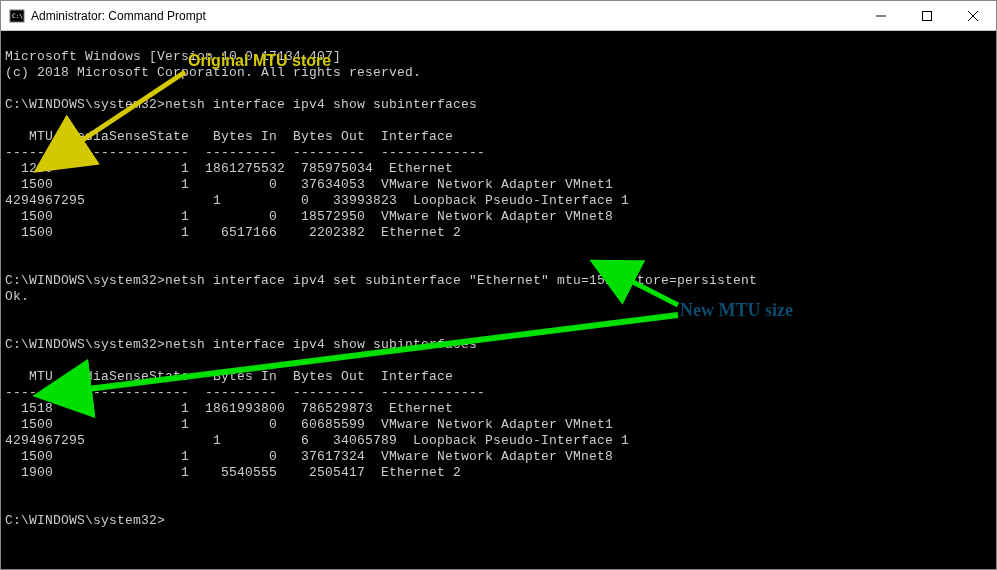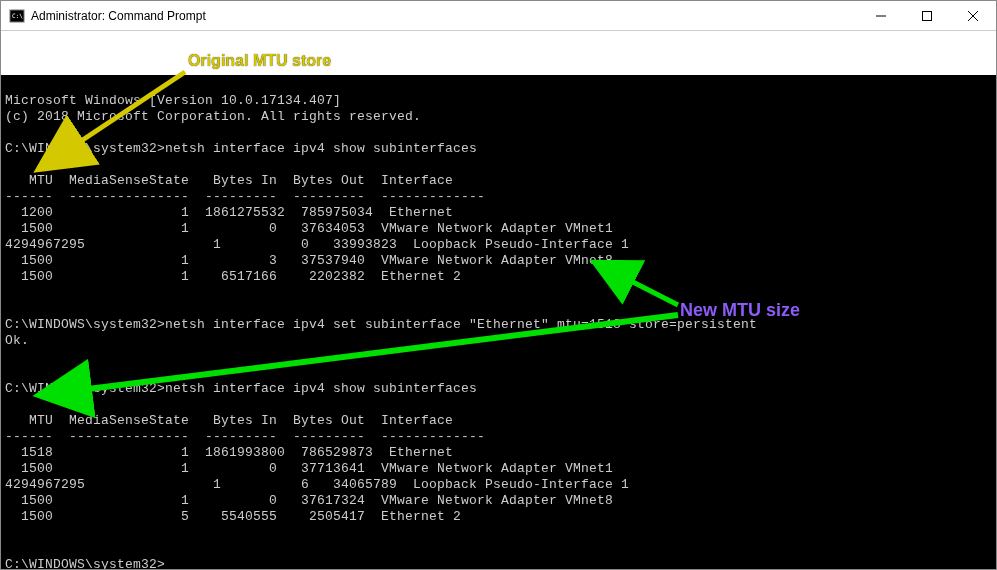--- a/index.html
+++ b/index.html
@@ -11,21 +11,20 @@
       overflow: hidden;
       position: relative;
     }
     .window {
       width: 997px;
       height: 570px;
       background: #fff;
       display: flex;
       flex-direction: column;
       border: 1px solid #888;
-      gap: 44px;
     }
     .titlebar {
       height: 30px;
       background: #fff;
       display: flex;
       align-items: center;
       border-bottom: 1px solid #ccc;
     }
     .titlebar-icon {
       width: 16px;
@@ -72,22 +71,23 @@
       font-family: Tahoma, sans-serif;
       font-size: 16px;
       font-weight: bold;
       pointer-events: none;
     }
     .annotation.yellow {
       color: #d4c800;
       text-shadow: 0 0 1px #000;
     }
     .annotation.green {
-      color: #8b5cf6;
+      color: #0c4a6e;
       font-size: 18px;
+      font-family: Liberation Serif, serif;
     }
     .arrow-svg {
       position: absolute;
       pointer-events: none;
       overflow: visible;
     }
   </style>
 </head>
 <body>
 
@@ -125,37 +125,37 @@
 <span>Microsoft Windows [Version 10.0.17134.407]</span>
 <span>(c) 2018 Microsoft Corporation. All rights reserved.</span>
 
 <span>C:\WINDOWS\system32&gt;</span><span>netsh interface ipv4 show subinterfaces</span>
 
 <span>   MTU  MediaSenseState   Bytes In  Bytes Out  Interface</span>
 <span>------  ---------------  ---------  ---------  -------------</span>
 <span>  1200                1  1861275532  785975034  Ethernet</span>
 <span>  1500                1          0   37634053  VMware Network Adapter VMnet1</span>
 <span>4294967295                1          0   33993823  Loopback Pseudo-Interface 1</span>
-<span>  1500                1          3   37537940  VMware Network Adapter VMnet8</span>
+<span>  1500                1          0   18572950  VMware Network Adapter VMnet8</span>
 <span>  1500                1    6517166    2202382  Ethernet 2</span>
 
 
 <span>C:\WINDOWS\system32&gt;</span><span>netsh interface ipv4 set subinterface "Ethernet" mtu=1518 store=persistent</span>
 <span>Ok.</span>
 
 
 <span>C:\WINDOWS\system32&gt;</span><span>netsh interface ipv4 show subinterfaces</span>
 
 <span>   MTU  MediaSenseState   Bytes In  Bytes Out  Interface</span>
 <span>------  ---------------  ---------  ---------  -------------</span>
 <span>  1518                1  1861993800  786529873  Ethernet</span>
-<span>  1500                1          0   37713641  VMware Network Adapter VMnet1</span>
+<span>  1500                1          0   60685599  VMware Network Adapter VMnet1</span>
 <span>4294967295                1          6   34065789  Loopback Pseudo-Interface 1</span>
 <span>  1500                1          0   37617324  VMware Network Adapter VMnet8</span>
-<span>  1500                5    5540555    2505417  Ethernet 2</span>
+<span>  1900                1    5540555    2505417  Ethernet 2</span>
 
 
 <span>C:\WINDOWS\system32&gt;</span>
   </div>
 </div>
 
 <div class="annotation yellow" style="left:188px; top:52px;">Original MTU store</div>
 
 <svg class="arrow-svg" style="left:0; top:0;" width="997" height="570">
   <defs>

